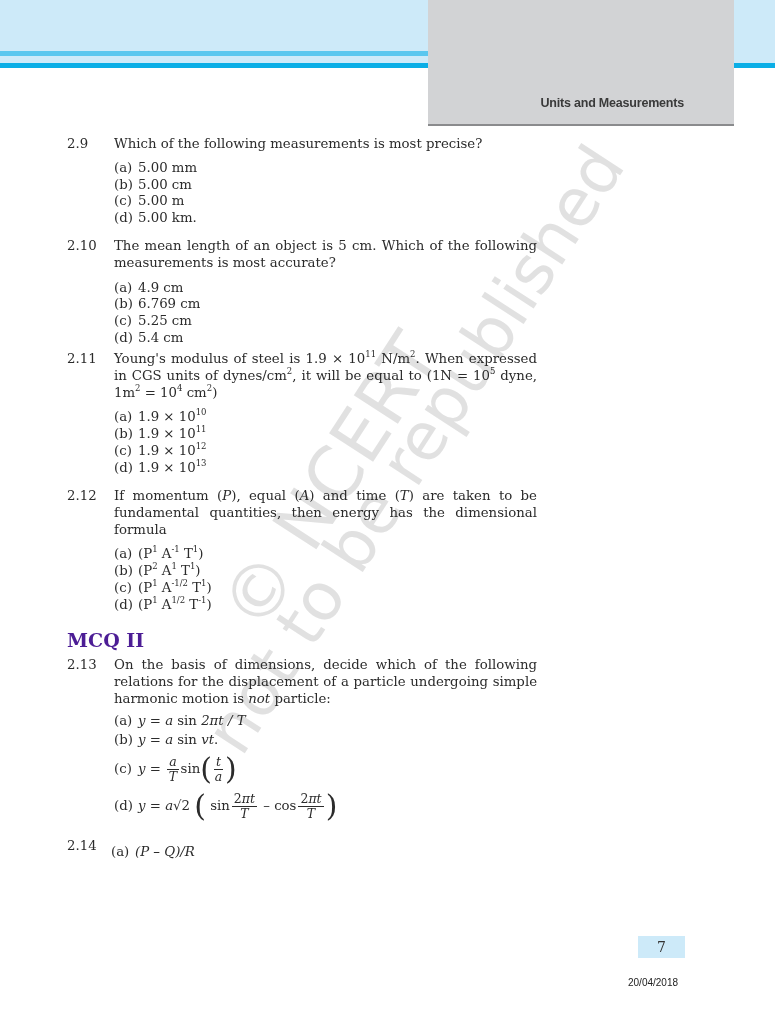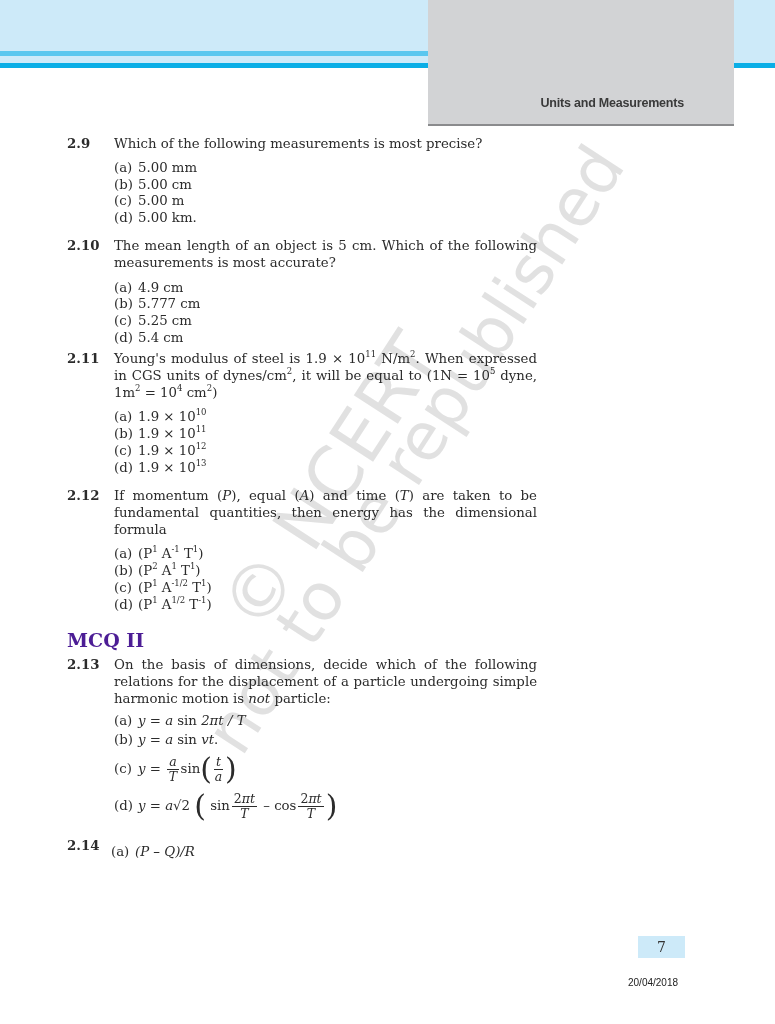--- a/index.html
+++ b/index.html
@@ -24,21 +24,21 @@
   .watermark {
     position:absolute; pointer-events:none; color:rgba(200,200,200,0.55);
     font-family:"DejaVu Sans", "Liberation Sans", sans-serif;
     transform-origin:left bottom; white-space:nowrap;
   }
   .wm1 { left:275px; top:560px; font-size:72px; transform:rotate(-57deg); }
   .wm2 { left:255px; top:690px; font-size:66px; transform:rotate(-57deg); }
 
   .content { position:absolute; left:67px; top:0; width:470px; }
   .q { position:absolute; left:0; width:470px; font-size:13.3px; line-height:16.8px; }
-  .qnum { position:absolute; left:0; top:0; font-weight:bold; color:#2b2b2b; }
+  .qnum { position:absolute; left:0; top:0; font-weight:normal; color:#2b2b2b; }
   .qtext { margin-left:47px; text-align:justify; text-align-last:left; }
   .opts { margin-left:47px; margin-top:8px; }
   .opt { line-height:16.8px; white-space:nowrap; }
   .olabel { display:inline-block; width:24px; }
   sup { font-size:8.5px; vertical-align:6px; line-height:0; }
   i.m { font-style:italic; }
 
   .section-heading {
     position:absolute; left:67px; top:629px;
     font-size:19px; font-weight:bold; color:#4c1d95;
@@ -82,21 +82,21 @@
       <div class="opt"><span class="olabel">(c)</span><span>5.00 m</span></div>
       <div class="opt"><span class="olabel">(d)</span><span>5.00 km.</span></div>
     </div>
   </div>
 
   <div class="q" style="top:238px;">
     <span class="qnum">2.10</span>
     <div class="qtext">The mean length of an object is 5 cm. Which of the following measurements is most accurate?</div>
     <div class="opts">
       <div class="opt"><span class="olabel">(a)</span><span>4.9 cm</span></div>
-      <div class="opt"><span class="olabel">(b)</span><span>5.777 cm</span></div>
+      <div class="opt"><span class="olabel">(b)</span><span>6.769 cm</span></div>
       <div class="opt"><span class="olabel">(c)</span><span>5.25 cm</span></div>
       <div class="opt"><span class="olabel">(d)</span><span>5.4 cm</span></div>
     </div>
   </div>
 
   <div class="q" style="top:351px;">
     <span class="qnum">2.11</span>
     <div class="qtext"><span>Young's modulus of steel is 1.9 × 10</span><sup>11</sup><span> N/m</span><sup>2</sup><span>. When expressed in CGS units of dynes/cm</span><sup>2</sup><span>, it will be equal to (1N = 10</span><sup>5</sup><span> dyne, 1m</span><sup>2</sup><span> = 10</span><sup>4</sup><span> cm</span><sup>2</sup><span>)</span></div>
     <div class="opts">
       <div class="opt"><span class="olabel">(a)</span><span>1.9 × 10</span><sup>10</sup></div>

